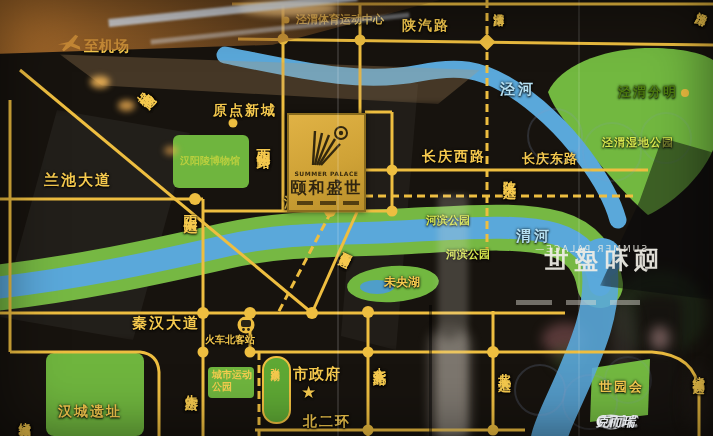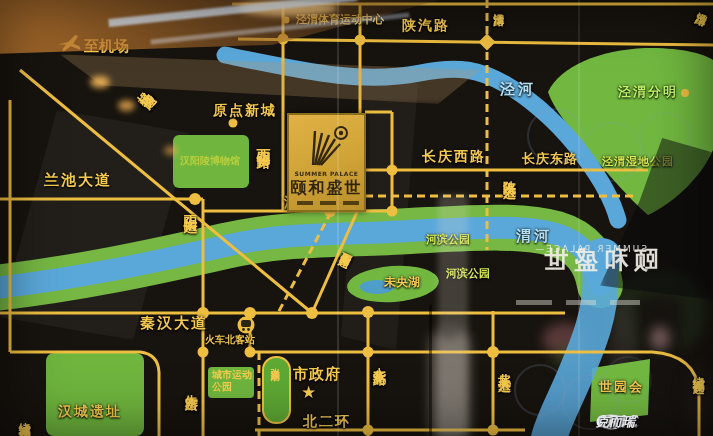--- a/index.html
+++ b/index.html
@@ -10,22 +10,22 @@
   
   .wedge{filter:blur(3px);}
   .blob{border-radius:50%;filter:blur(6px);}
   .ring{border-radius:50%;border:2px solid rgba(135,155,195,.20);}
   .seam{width:2px;background:rgba(255,255,255,.13);}
   
   .lbl{color:var(--gold_label);font-weight:bold;white-space:nowrap;line-height:1.15;
        text-shadow:0 0 3px rgba(0,0,0,.85),0 1px 2px rgba(0,0,0,.9);}
   .vert{writing-mode:vertical-rl;letter-spacing:2px;}
   .river-lbl{color:var(--river_label);letter-spacing:3px;}
-  .park-lbl{color:var(--park_label);font-weight:bold;margin-top:19px;}
-  .white-lbl{color:#bef264;}
+  .park-lbl{color:var(--park_label);font-weight:bold;}
+  .white-lbl{color:#4d7c0f;}
   .wrap{white-space:normal;}
   
   .logo-box{left:287px;top:113px;width:79px;height:99px;border:2px solid #8a6c1e;
       background:linear-gradient(160deg,#e0b245 0%,#cfa236 55%,#b98f2a 100%);
       box-shadow:0 0 6px rgba(0,0,0,.6);}
   .logo-en{left:0;top:55px;width:100%;text-align:center;font-size:6px;letter-spacing:.5px;
       color:#3a2c0e;font-weight:bold;}
   .logo-cn{left:0;top:63px;width:100%;text-align:center;font-size:16px;font-weight:bold;
       letter-spacing:2px;color:#2f2410;}
   .tag-bar{top:86px;height:4px;background:rgba(64,47,12,.85);}
@@ -165,21 +165,21 @@
   <div class="lbl vert" style="left:183px;top:203px;font-size:14px;">正阳大道</div>
   <div class="lbl" style="left:422px;top:148px;font-size:14px;letter-spacing:2px;">长庆西路</div>
   <div class="lbl" style="left:522px;top:152px;font-size:13px;letter-spacing:1px;">长庆东路</div>
   <div class="lbl vert" style="left:501px;top:170px;font-size:13px;">陕汽大道</div>
   <div class="lbl" style="left:284px;top:194px;font-size:14px;letter-spacing:1px;">泾渭南路</div>
   <div class="lbl park-lbl" style="left:426px;top:215px;font-size:11px;">河滨公园</div>
   <div class="lbl park-lbl" style="left:446px;top:249px;font-size:11px;">河滨公园</div>
   <div class="lbl river-lbl" style="left:516px;top:228px;font-size:15px;">渭河</div>
   <div class="lbl" style="left:384px;top:276px;font-size:12px;">未央湖</div>
   <div class="lbl vert" style="left:345px;top:242px;font-size:11px;letter-spacing:1px;transform:rotate(24deg);transform-origin:top left;">新西铜高速</div>
-  <div class="lbl" style="left:140px;top:315px;font-size:15px;letter-spacing:2px;">秦汉大道</div>
+  <div class="lbl" style="left:132px;top:315px;font-size:15px;letter-spacing:2px;">秦汉大道</div>
   <div class="lbl" style="left:205px;top:334px;font-size:10px;">火车北客站</div>
   <div class="lbl vert" style="left:183px;top:384px;font-size:13px;">朱宏路</div>
   <div class="lbl wrap" style="left:212px;top:369px;width:40px;font-size:10px;text-shadow:none;color:#f3cd4e;">城市运动公园</div>
   <div class="lbl vert" style="left:270px;top:361px;font-size:9px;letter-spacing:1px;text-shadow:none;">张家堡广场</div>
   <div class="lbl" style="left:293px;top:366px;font-size:15px;letter-spacing:1px;">市政府</div>
   <div class="lbl" style="left:301px;top:383px;font-size:17px;">★</div>
   <div class="lbl" style="left:303px;top:413px;font-size:14px;letter-spacing:2px;">北二环</div>
   <div class="lbl vert" style="left:371px;top:357px;font-size:13px;">太华北路</div>
   <div class="lbl vert" style="left:496px;top:363px;font-size:13px;">北辰大道</div>
   <div class="lbl" style="left:599px;top:380px;font-size:13px;letter-spacing:2px;">世园会</div>

